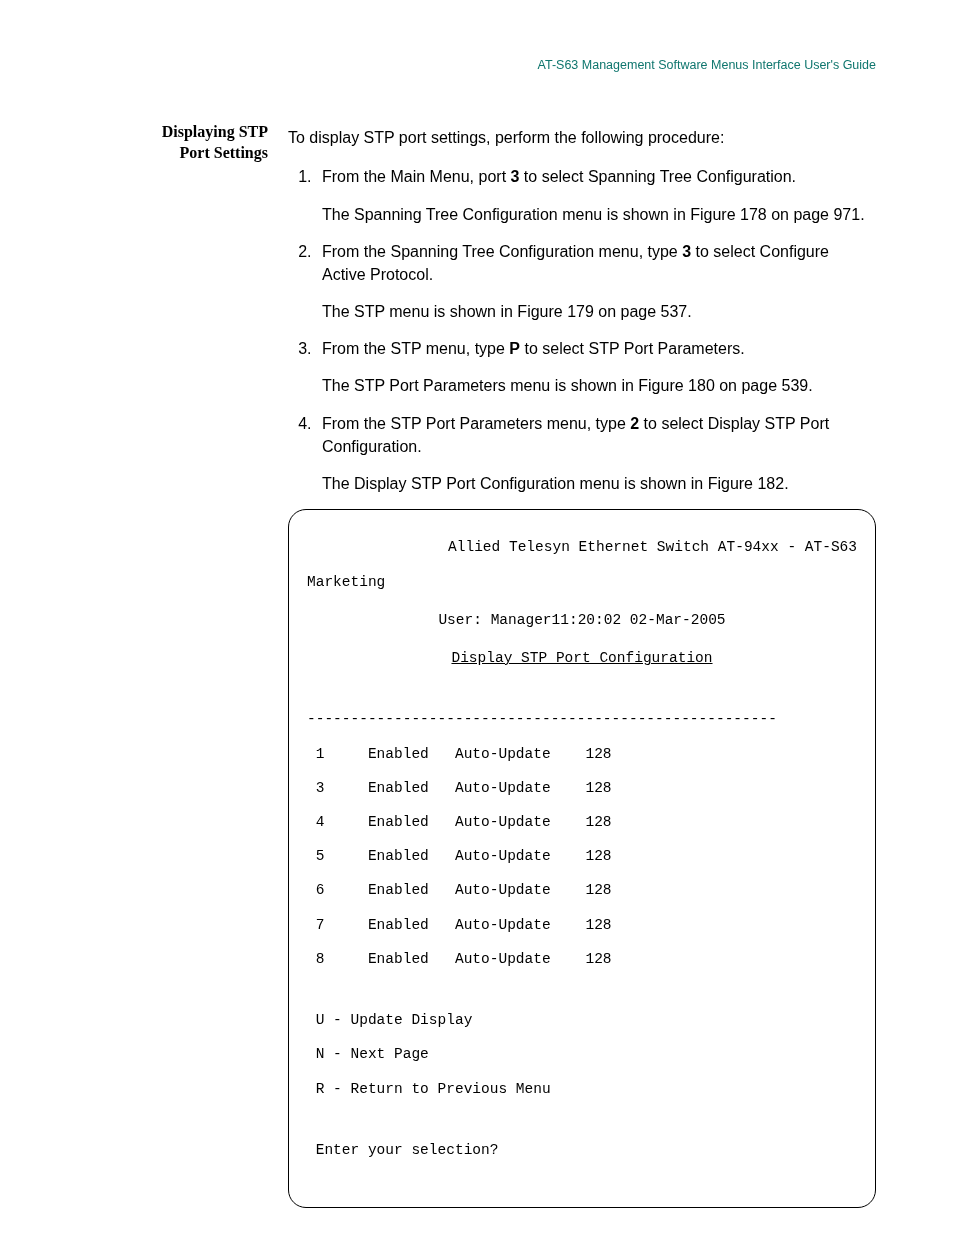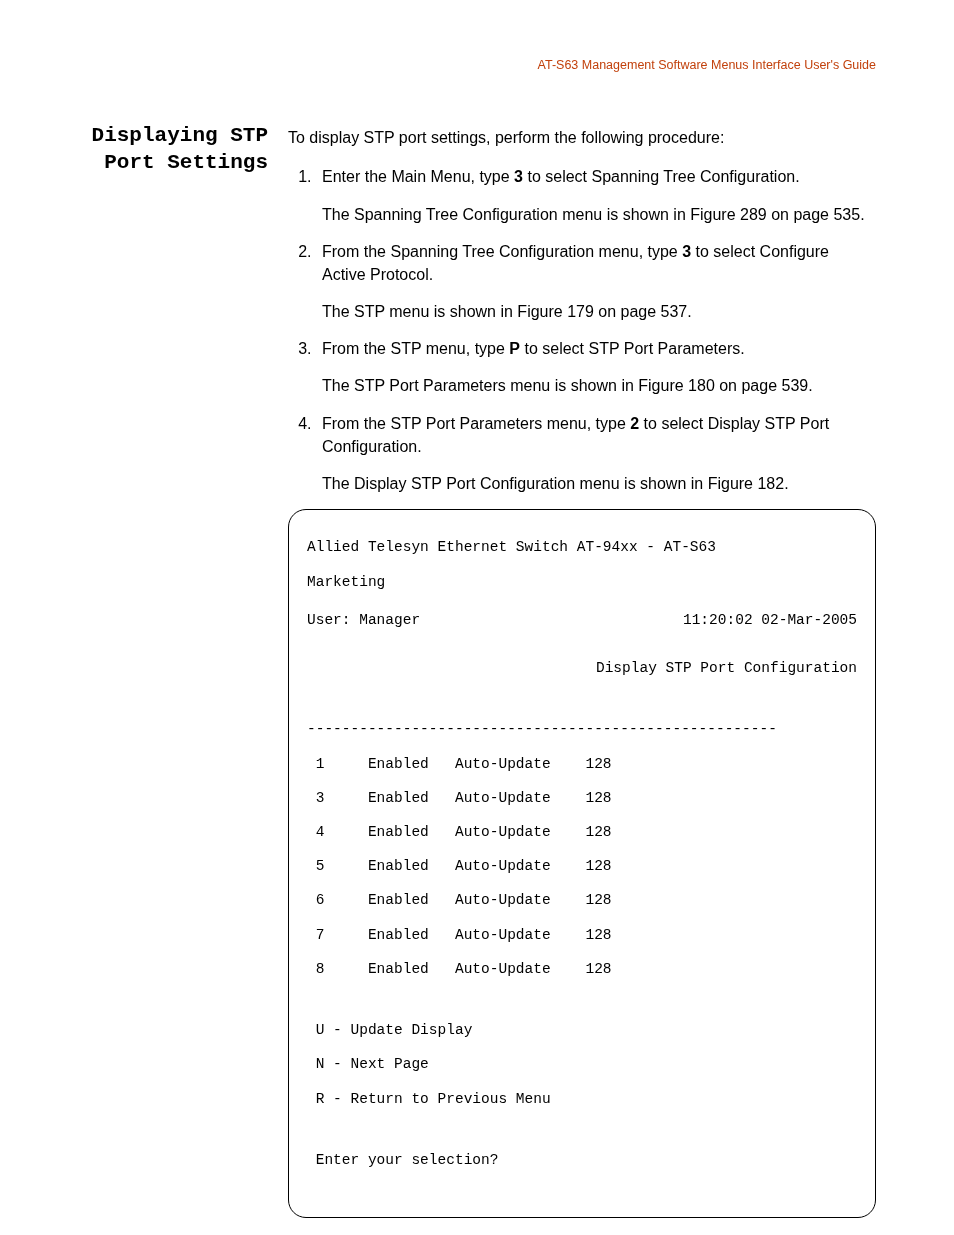--- a/index.html
+++ b/index.html
@@ -13,33 +13,33 @@
       width: 954px;
     }
     .page {
       padding: 56px 78px 40px 78px;
       box-sizing: border-box;
     }
     .running-head {
       font-size: 12.5px;
       text-align: right;
       margin-bottom: 48px;
-      color: #c2410c;
+      color: #0f766e;
     }
     .content-area {
       display: flex;
       align-items: flex-start;
     }
     .side-heading {
       width: 210px;
       flex-shrink: 0;
       text-align: right;
-      font-family: Liberation Mono, monospace;
+      font-family: Liberation Serif, serif;
       font-weight: bold;
-      font-size: 21px;
+      font-size: 16px;
       line-height: 1.3;
       padding-right: 20px;
       box-sizing: border-box;
     }
     .main-col {
       flex: 1;
     }
     .intro {
       margin: 4px 0 16px 0;
     }
@@ -60,24 +60,24 @@
     .term-screen {
       margin: 14px 0 18px 0;
       border: 1px solid #000;
       border-radius: 18px;
       padding: 12px 18px 14px 18px;
       font-family: "Courier New", Courier, monospace;
       font-size: 14.5px;
       line-height: 1.18;
       white-space: pre;
     }
-    .term-hdr1 { text-align: left; }
+    .term-hdr1 { text-align: right; }
     .term-hdr2 { text-align: left; }
-    .term-user-line { display: flex; justify-content: space-between; margin-top: 4px;}
-    .term-title { text-align: right; margin-top: 14px;}
+    .term-user-line { display: flex; justify-content: center; margin-top: 4px;}
+    .term-title { text-align: center; margin-top: 4px; text-decoration: underline;}
     .hr-line {
       letter-spacing: 0;
     }
   </style>
 </head>
 <body>
 
 <div class="page">
 
   <div class="running-head">AT-S63 Management Software Menus Interface User's Guide</div>
@@ -86,22 +86,22 @@
     <div class="side-heading">
       <span>Displaying STP</span><br>
       <span>Port Settings</span>
     </div>
 
     <div class="main-col">
       <p class="intro">To display STP port settings, perform the following procedure:</p>
 
       <ol class="steps">
         <li>
-          <span>Enter the Main Menu, type </span><span class="bold3">3</span><span> to select Spanning Tree Configuration.</span>
-          <p class="sub">The Spanning Tree Configuration menu is shown in Figure 289 on page 535.</p>
+          <span>From the Main Menu, port </span><span class="bold3">3</span><span> to select Spanning Tree Configuration.</span>
+          <p class="sub">The Spanning Tree Configuration menu is shown in Figure 178 on page 971.</p>
         </li>
         <li>
           <span>From the Spanning Tree Configuration menu, type </span><span class="bold3">3</span><span> to select Configure Active Protocol.</span>
           <p class="sub">The STP menu is shown in Figure 179 on page 537.</p>
         </li>
         <li>
           <span>From the STP menu, type </span><span class="bold3">P</span><span> to select STP Port Parameters.</span>
           <p class="sub">The STP Port Parameters menu is shown in Figure 180 on page 539.</p>
         </li>
         <li>

